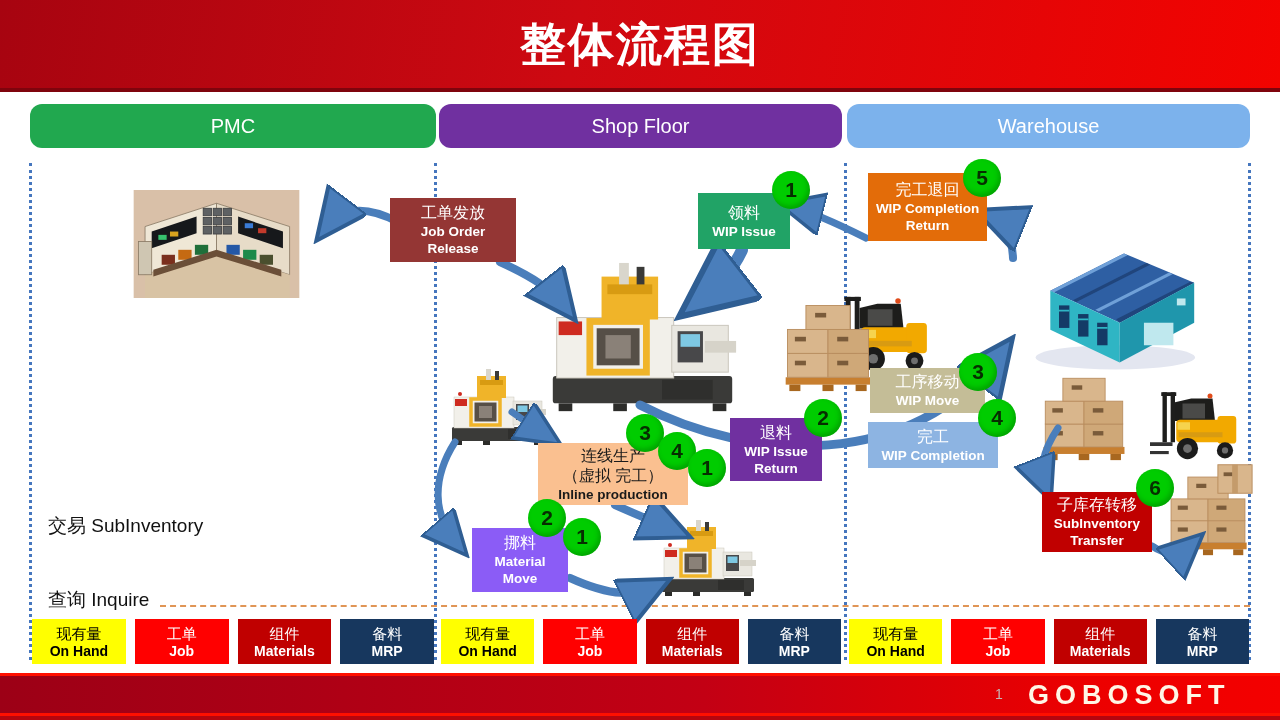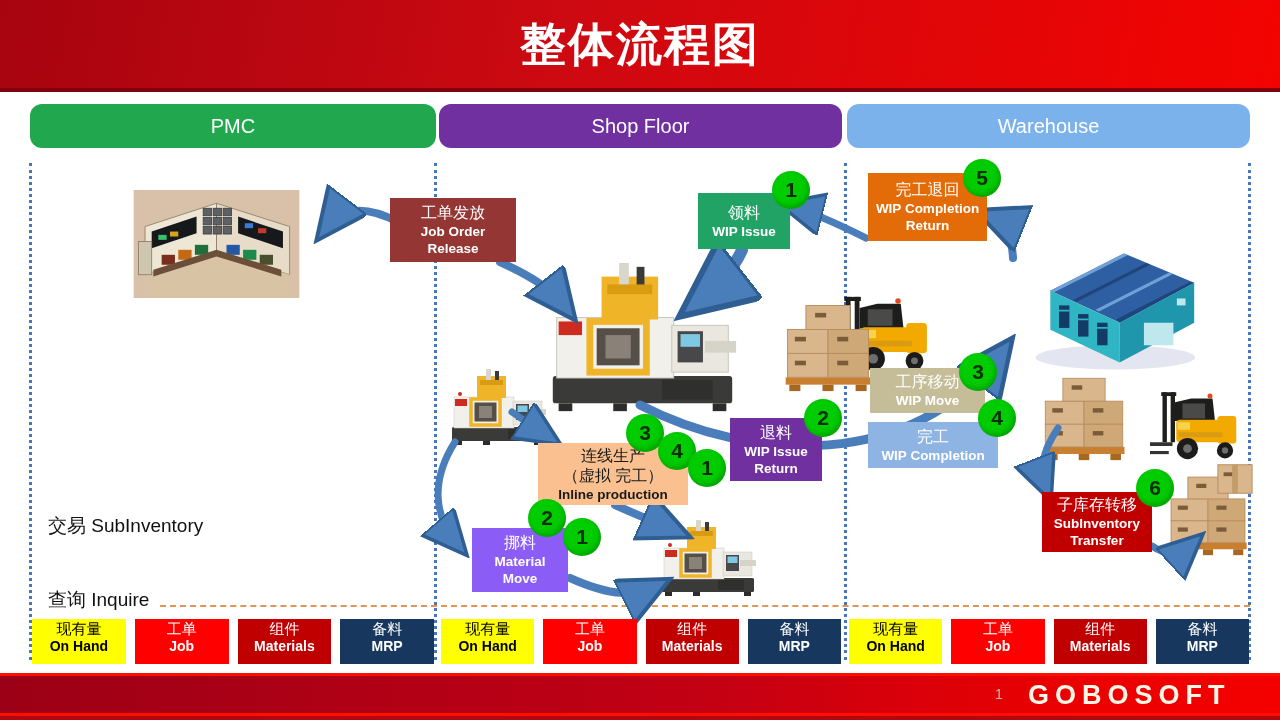--- a/index.html
+++ b/index.html
@@ -27,21 +27,21 @@
   .badge{position:absolute;width:38px;height:38px;border-radius:50%;z-index:40;
     display:flex;align-items:center;justify-content:center;
     color:#083b00;font-size:21px;font-weight:bold;color:#062e00;
     box-shadow:inset -2px -3px 5px rgba(0,90,0,.35);}
   
   .rowlabel{position:absolute;color:#111111;font-size:19px;z-index:20;}
   .inquire-line{position:absolute;left:160px;top:605px;width:1090px;height:0;
     border-top:2px dashed #E09555;z-index:5;}
   
   .chiprow{position:absolute;top:619px;height:45px;display:flex;gap:9px;z-index:30;}
-  .chip{flex:1;display:flex;flex-direction:column;justify-content:flex-start;align-items:center;
+  .chip{flex:1;display:flex;flex-direction:column;justify-content:center;align-items:center;
     text-align:center;}
   .chip .bzh{font-size:15px;line-height:19px;}
   .chip .ben{font-size:14px;font-weight:bold;line-height:16px;}
   
   .footer{position:absolute;left:0;top:673px;width:1280px;height:47px;}
   .f-top{position:absolute;left:0;top:0;width:1280px;height:3px;background:#FF0F00;}
   .f-main{position:absolute;left:0;top:3px;width:1280px;height:37px;
     background:linear-gradient(90deg,#9C0016 0%,#C30014 55%,#EC0000 85%,#F40000 100%);}
   .f-bot{position:absolute;left:0;top:40px;width:1280px;height:3px;background:#FF0F00;}
   .f-edge{position:absolute;left:0;top:43px;width:1280px;height:4px;background:#B5050F;}

